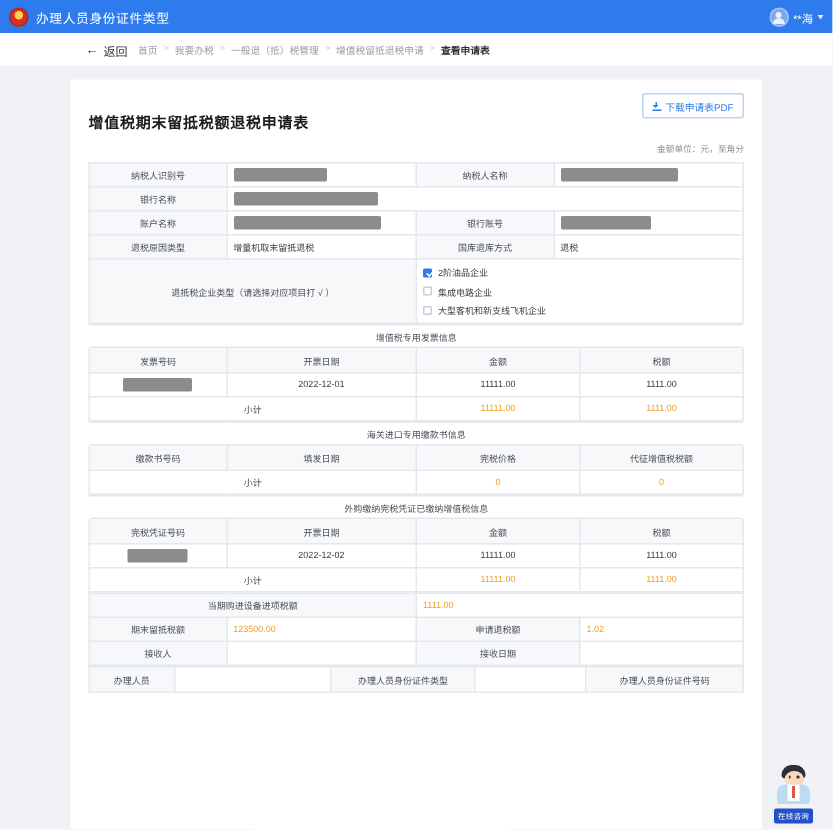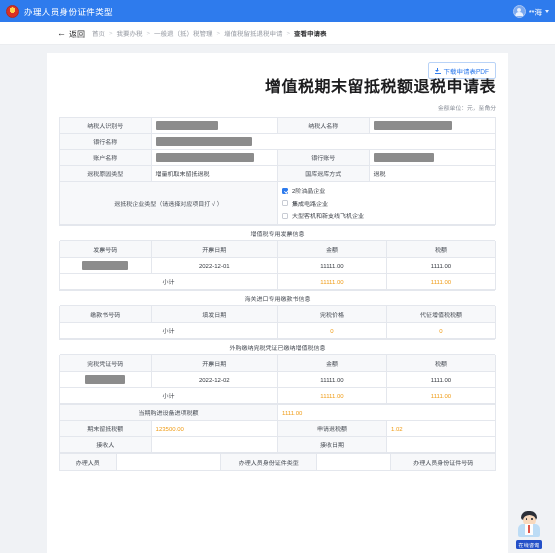--- a/index.html
+++ b/index.html
@@ -87,21 +87,21 @@
     content: ""; position: absolute; left: 0.6px; top: 2.4px;
     width: 0; height: 0;
     border-left: 2.2px solid transparent; border-right: 2.2px solid transparent;
     border-top: 2.3px solid #2e7bed;
   }
   .dl-ico i {
     position: absolute; left: 0; bottom: 0; width: 6px; height: 1px; background: #2e7bed;
   }
 
   .form-title {
-    text-align: right; font-size: 16px; font-weight: bold;
+    text-align: left; font-size: 10px; font-weight: bold;
     color: #1d1d1f; margin-top: -6px; letter-spacing: .5px;
   }
   .unit-note {
     text-align: right; font-size: 5.8px; color: #8a8f99;
     margin-top: 6px; margin-bottom: 5px;
   }
 
   
   table { width: 100%; border-collapse: collapse; table-layout: fixed; }
   td {

